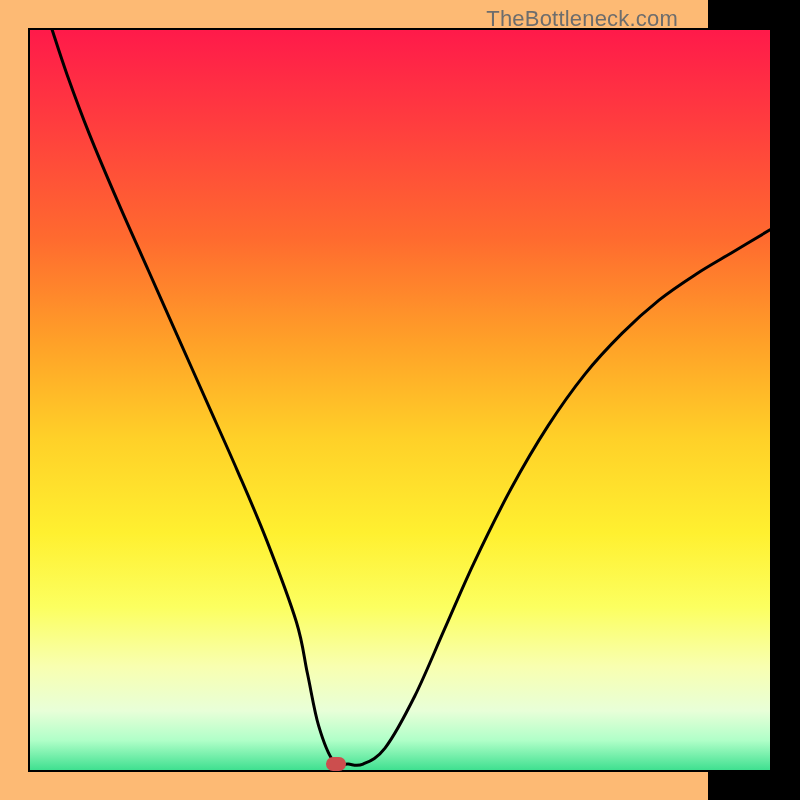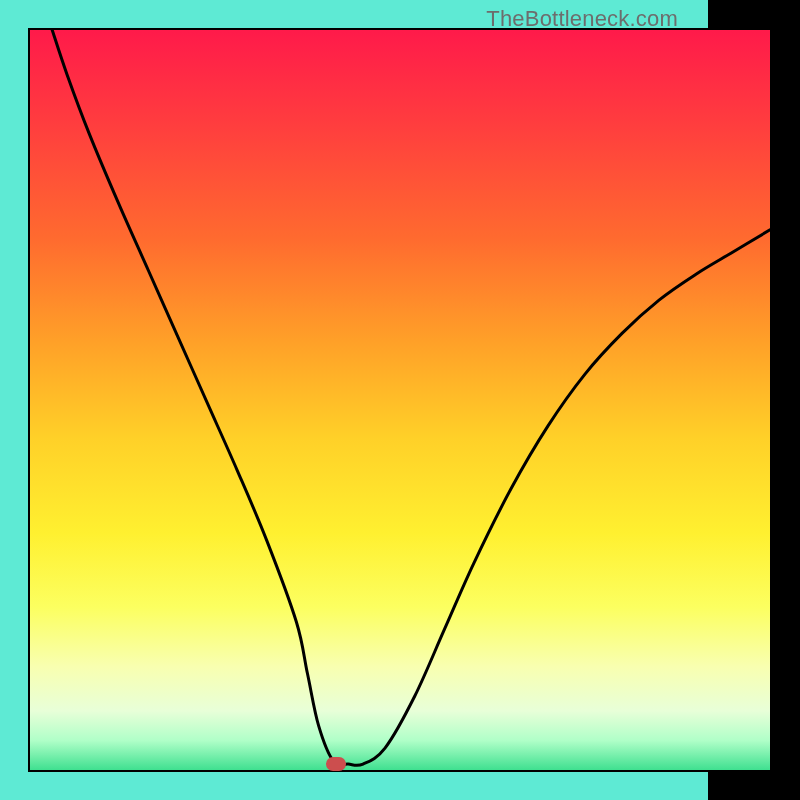--- a/index.html
+++ b/index.html
@@ -7,21 +7,21 @@
     padding: 0;
     width: 800px;
     height: 800px;
     background: #000000;
     overflow: hidden;
   }
   .chart-container {
     position: relative;
     width: 708px;
     height: 800px;
-    background: #5eead4;
+    background: #fdba74;
   }
   .plot-area {
     position: absolute;
     left: 28px;
     top: 28px;
     width: 744px;
     height: 744px;
     background: linear-gradient(to bottom,
       #ff1a4a 0%,
       #ff3b3f 12%,

